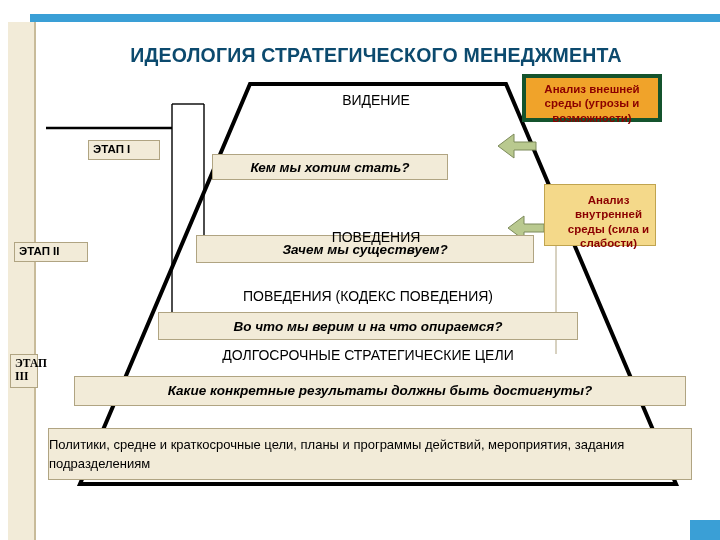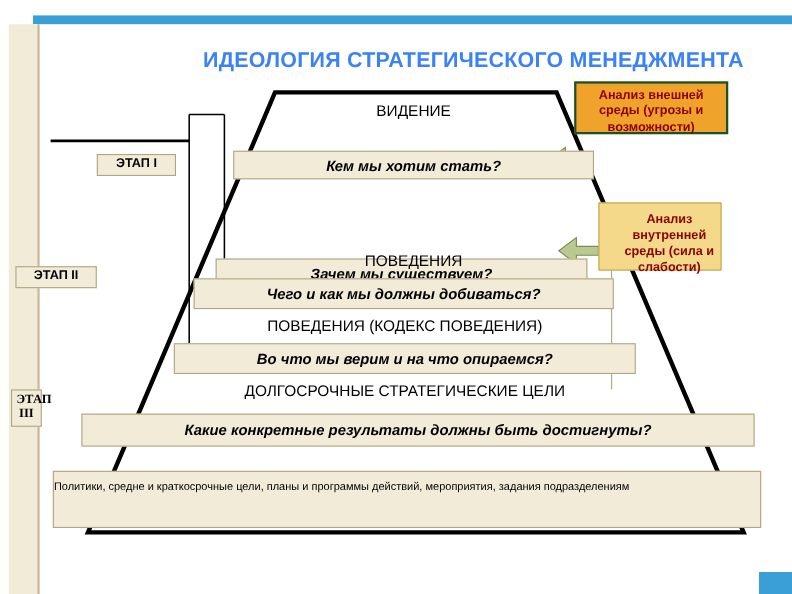--- a/index.html
+++ b/index.html
@@ -39,24 +39,24 @@
     position: absolute;
     left: 36px; top: 24px;
     width: 684px; height: 516px;
   }
 
   
   .title {
     position: absolute;
     left: 40px; top: 20px;
     width: 600px;
-    text-align: right;
+    text-align: center;
     font-size: 19.5px;
     font-weight: bold;
-    color: #3b82f6;
+    color: #0c4a6e;
     letter-spacing: 0.2px;
     white-space: nowrap;
   }
 
   
   .pyramid {
     position: absolute;
     left: 0; top: 0;
     width: 684px; height: 516px;
   }
@@ -91,21 +91,21 @@
     border: 1px solid #b0a482;
     box-sizing: border-box;
   }
 
   
   #vision-header {
     left: 190px; top: 68px; width: 300px; height: 22px;
     border: none; background: transparent;
   }
   #vision-sub {
-    left: 176px; top: 113px; width: 328px; height: 26px;
+    left: 176px; top: 130px; width: 236px; height: 26px;
     padding-top: 4px;
   }
   #mission-header {
     left: 190px; top: 148px; width: 300px; height: 22px;
     border: none; background: transparent;
   }
   #mission-sub {
     left: 160px; top: 172px; width: 338px; height: 28px;
     padding-top: 5px;
     margin-top: 39px;
@@ -134,34 +134,33 @@
     left: 26px; top: 352px; width: 612px; height: 30px;
     padding-top: 5px;
     margin-left: 12px;
   }
   #bottom-band {
     left: 12px; top: 404px; width: 644px; height: 52px;
     padding-top: 7px;
   }
   #bottom-band .sub {
     font-style: normal;
-    font-size: 10px;
+    font-size: 13px;
     line-height: 1.45;
   }
 
   
   .stage-label {
     position: absolute;
     background: #f2ebd8;
     border: 1px solid #b0a482;
     box-sizing: border-box;
     font-size: 11.5px;
     font-weight: bold;
     color: #000;
-    text-align: center;
     padding: 2px 4px;
     line-height: 1.15;
   }
   #stage-1 { left: 52px; top: 116px; width: 72px; height: 20px; }
   #stage-2 { left: -22px; top: 218px; width: 74px; height: 20px; }
   #stage-3 { left: -26px; top: 330px; width: 28px; height: 34px; font-family: Liberation Serif, serif; }
 
   
   .callout {
     position: absolute;
@@ -169,21 +168,21 @@
     text-align: center;
     font-size: 11.5px;
     font-weight: bold;
     color: #8b0000;
     line-height: 1.25;
     padding: 4px 3px;
   }
   #callout-external {
     left: 486px; top: 50px; width: 140px; height: 48px;
     background: #f0a32a;
-    border: 2px solid #14532d;
+    border: 4px solid #14532d;
   }
   #callout-internal {
     left: 508px; top: 160px; width: 112px; height: 62px;
     background: #f4d98a;
     border: 1px solid #c0a44f;
     padding-top: 8px;
     padding-left: 20px;
   }
 </style>
 </head>
@@ -223,23 +222,20 @@
       <div class="sub">Кем мы хотим стать?</div>
     </div>
 
     <div class="row" id="mission-sub">
       <div class="sub">Зачем мы существуем?</div>
     </div>
 
     <div class="row" id="strategy-header">
       <div class="hdr">ПОВЕДЕНИЯ</div>
     </div>
-    <div class="row" id="strategy-sub">
-      <div class="sub">Чего и как мы должны добиваться?</div>
-    </div>
 
     <div class="row" id="values-header">
       <div class="hdr">ПОВЕДЕНИЯ (КОДЕКС ПОВЕДЕНИЯ)</div>
     </div>
     <div class="row" id="values-sub">
       <div class="sub">Во что мы верим и на что опираемся?</div>
     </div>
 
     <div class="row" id="goals-header">
       <div class="hdr">ДОЛГОСРОЧНЫЕ СТРАТЕГИЧЕСКИЕ ЦЕЛИ</div>

